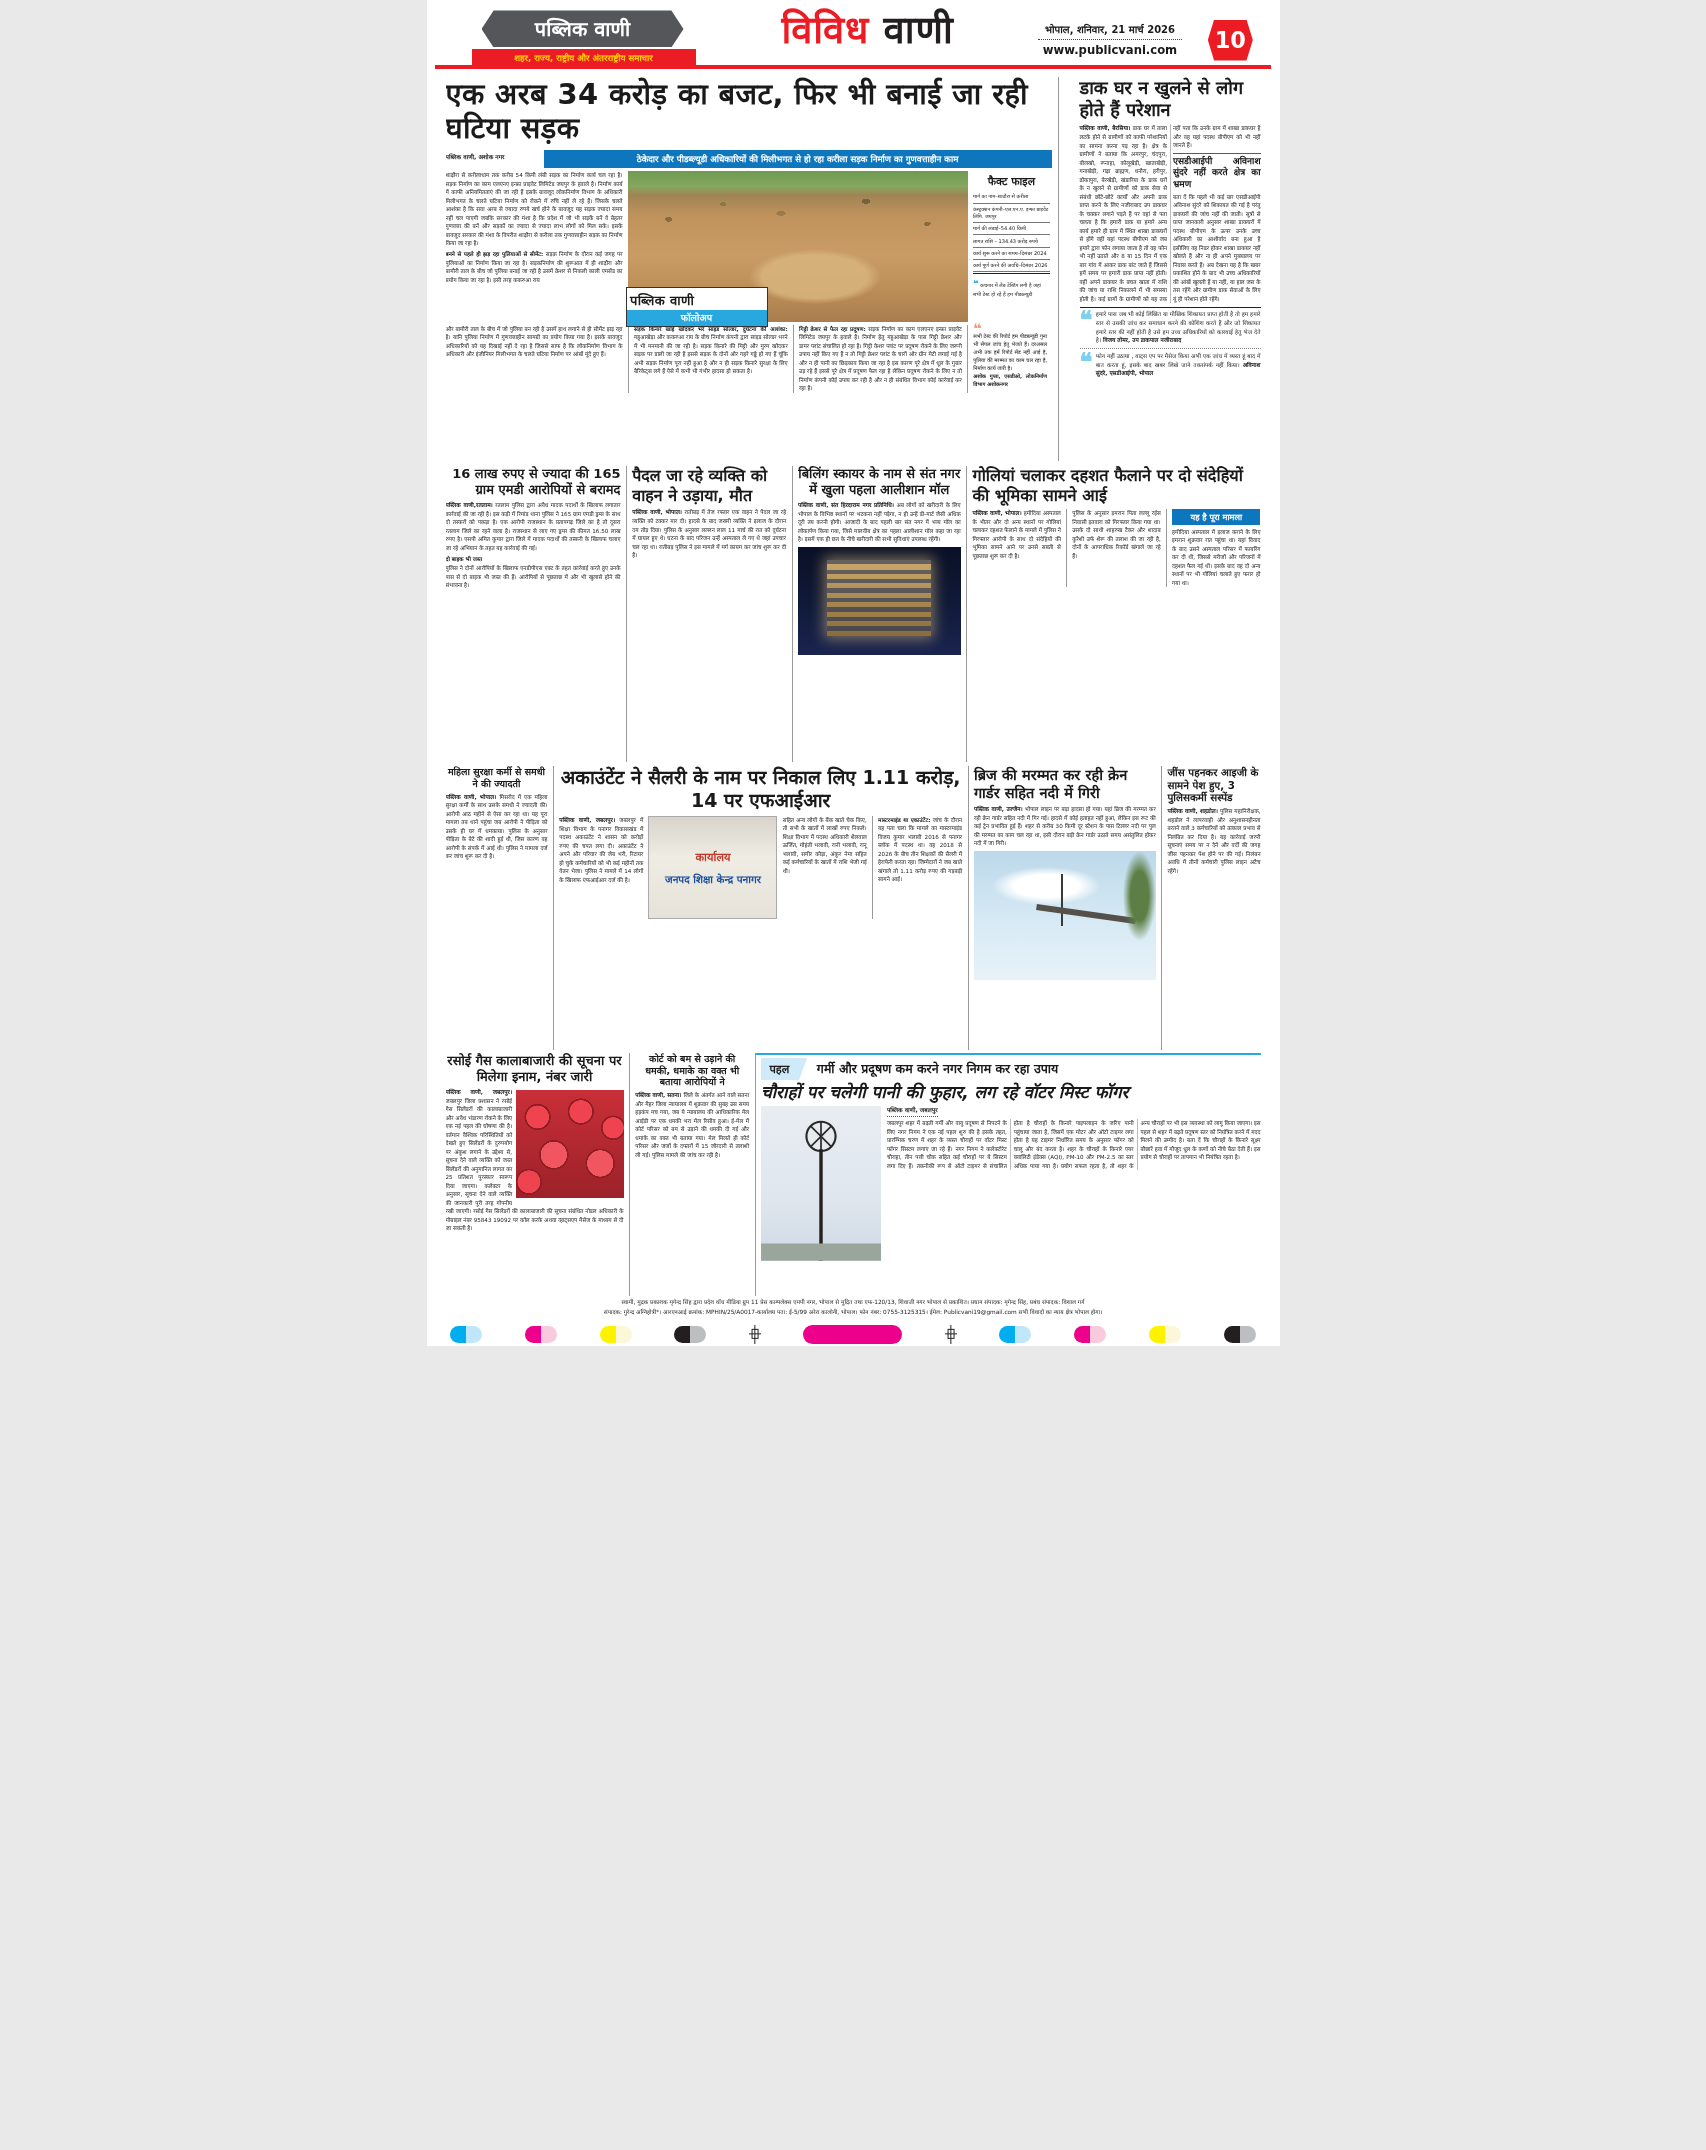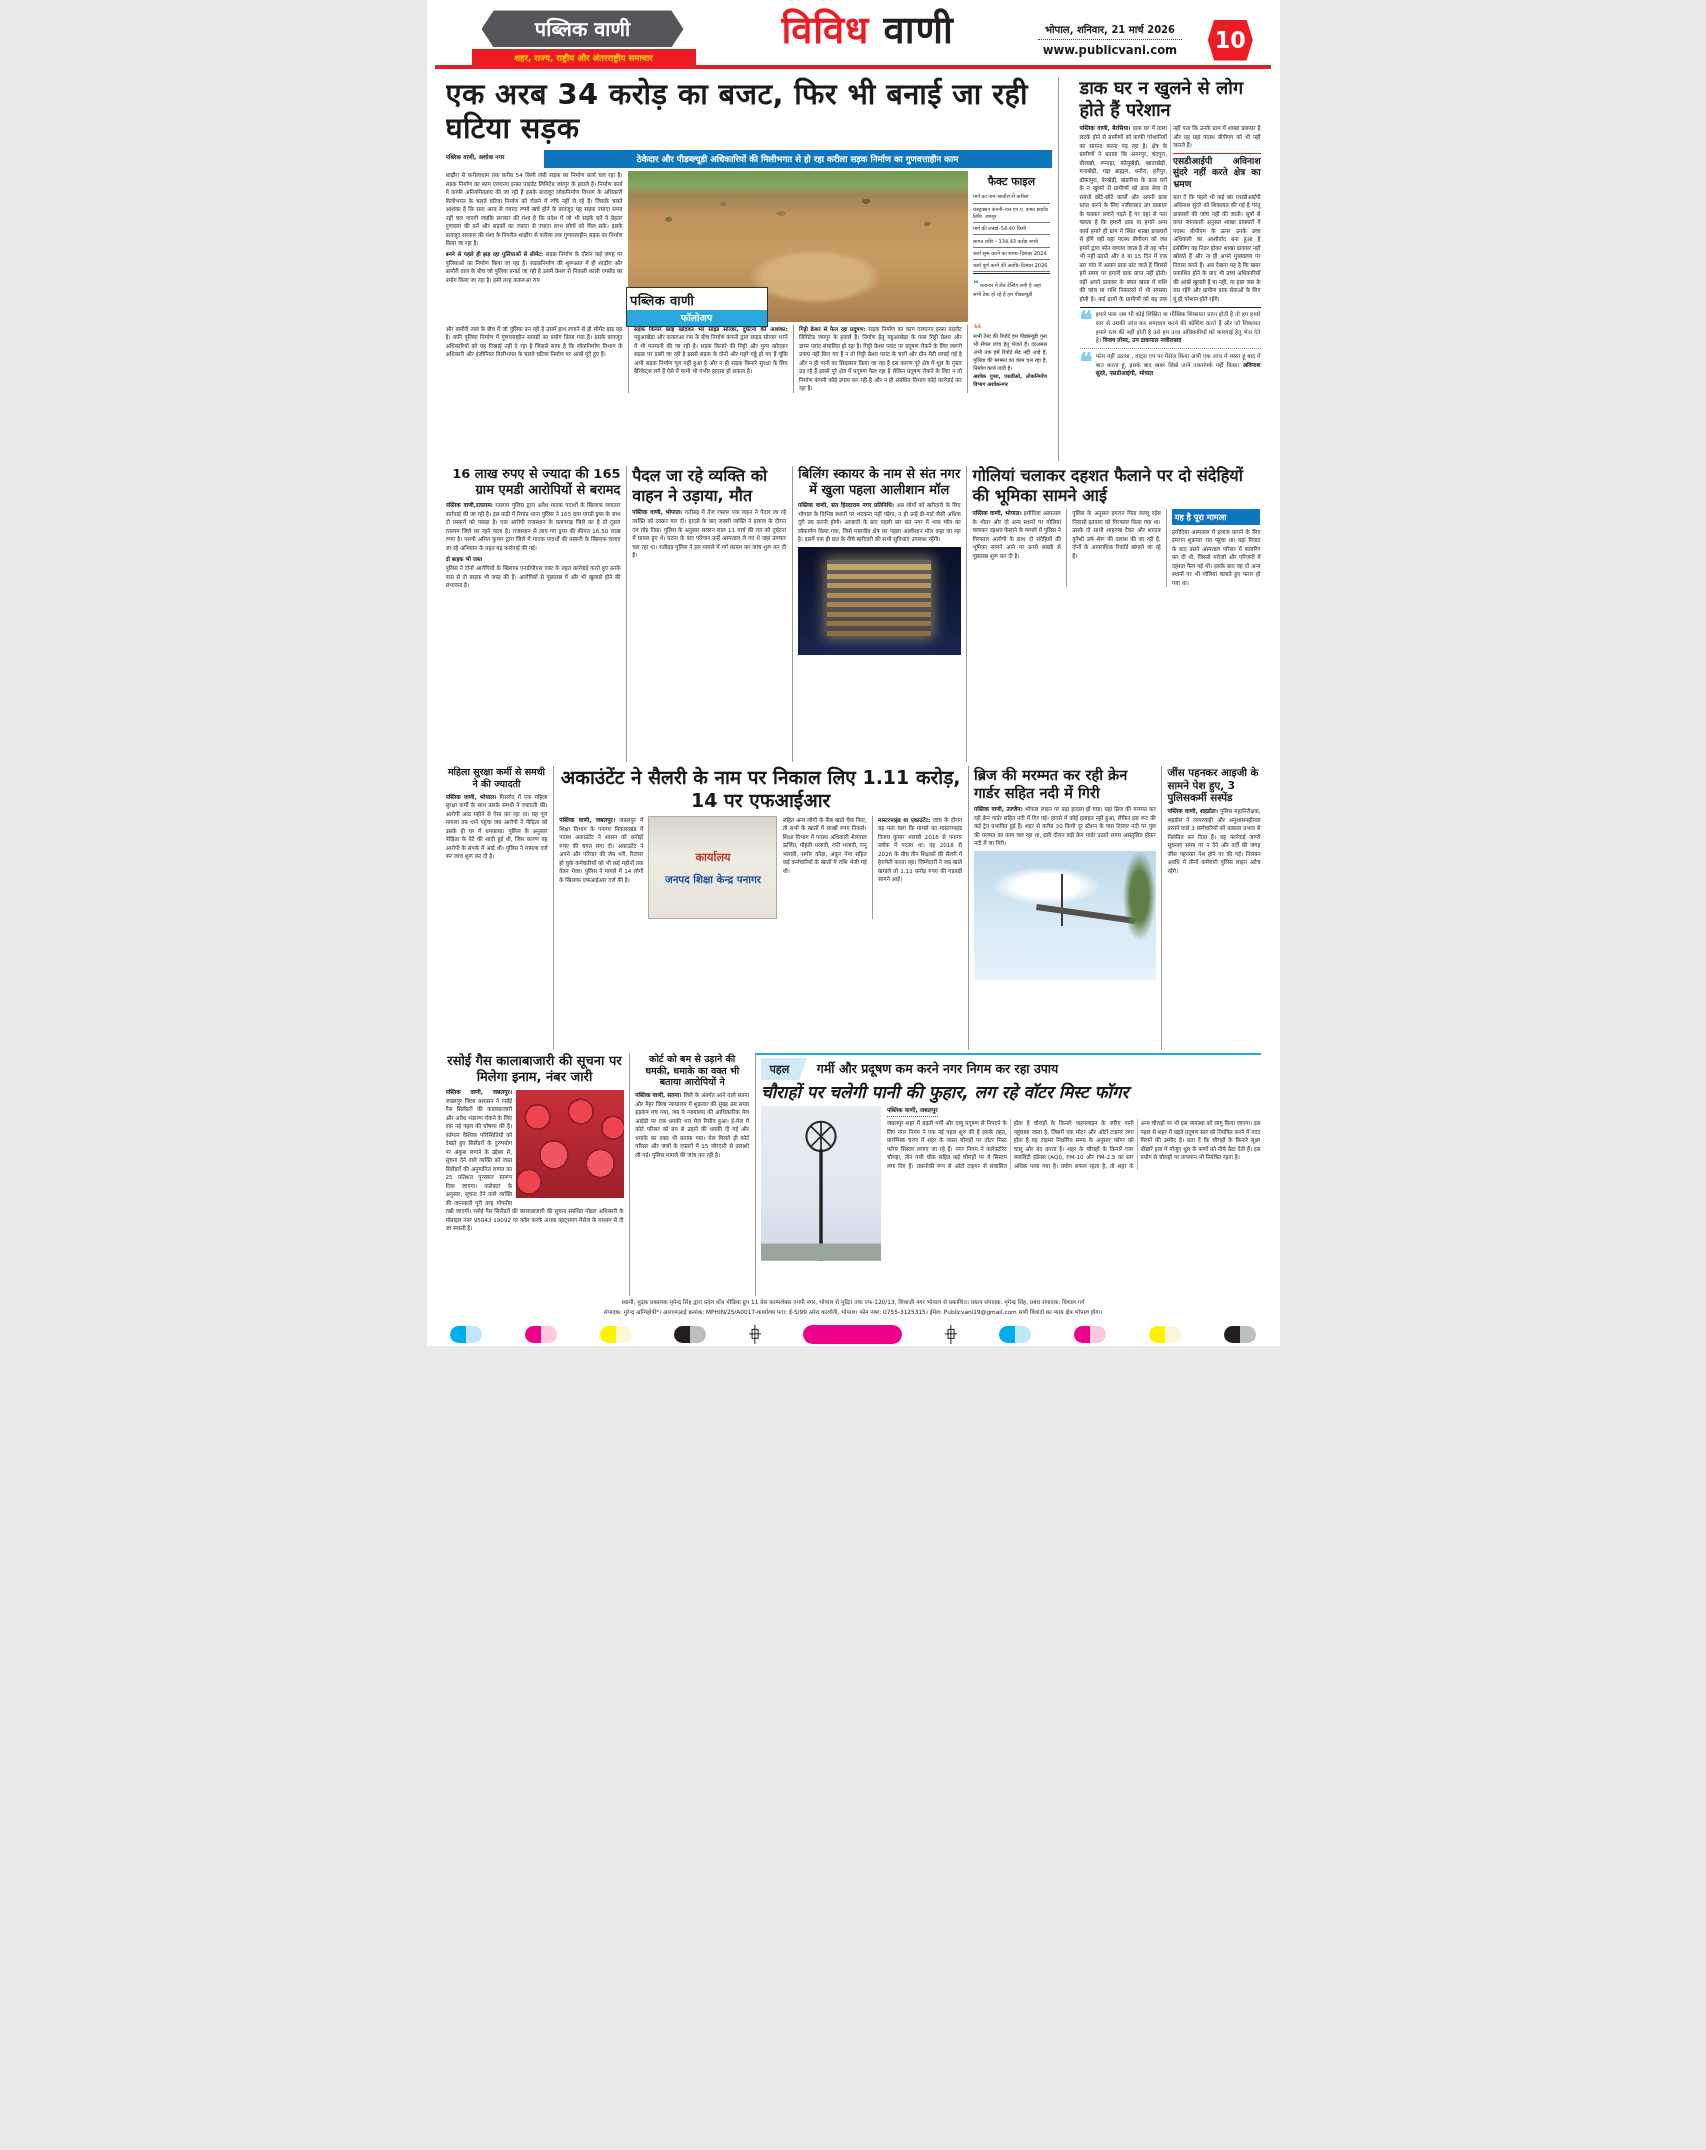--- a/index.html
+++ b/index.html
@@ -78,21 +78,21 @@
 
   
   .sec2 { top:466px; height:296px; display:flex; gap:5.6px; }
   .a-hl { font-weight:800; line-height:1.22; margin-bottom:3.4px; }
   .md { width:175px; } .md .a-hl { font-size:13px; text-align:right; }
   .ped { width:160px; border-left:0.4px solid #999; padding-left:5.2px; } .ped .a-hl { font-size:16px; }
   .mall { width:169px; border-left:0.4px solid #999; padding-left:5.2px; position:relative; } .mall .a-hl { font-size:13px; text-align:center; }
   .fire { flex:1; border-left:0.4px solid #999; padding-left:5.2px; } .fire .a-hl { font-size:16.3px; }
   .fire-cols { display:flex; gap:5.2px; }
   .fire-cols .fc { flex:1; }
-  .case-badge { background:#0e76bd; color:#fff; font-weight:800; font-size:8.2px; text-align:left; padding:1.7px 2.6px; margin-bottom:2.6px; }
+  .case-badge { background:#0e76bd; color:#fff; font-weight:800; font-size:8.2px; text-align:center; padding:1.7px 2.6px; margin-bottom:2.6px; }
   .mall-photo { width:100%; height:108px; margin-top:3.4px; background:linear-gradient(180deg,#0a1026 0%,#101a3a 55%,#1a2450 100%); position:relative; }
   .mall-photo .bldg { position:absolute; left:18%; top:12%; width:64%; height:70%; background:linear-gradient(180deg,#caa96a,#8a6c3c); box-shadow:0 0 13px 2.6px rgba(255,220,140,.45); }
   .mall-photo .win { position:absolute; inset:0; background:repeating-linear-gradient(180deg, rgba(20,40,90,.55) 0 4.3px, transparent 4.3px 9.5px); }
 
   
   .sec3 { top:766px; height:284px; display:flex; gap:5.6px; }
   .mah { width:102px; } .mah .a-hl { font-size:9.5px; text-align:center; }
   .acc { width:409px; border-left:0.4px solid #999; padding-left:5.2px; } .acc .a-hl { font-size:19px; text-align:center; }
   .acc-cols { display:flex; gap:5.2px; margin-top:2.6px; }
   .acc-c { flex:1; }

